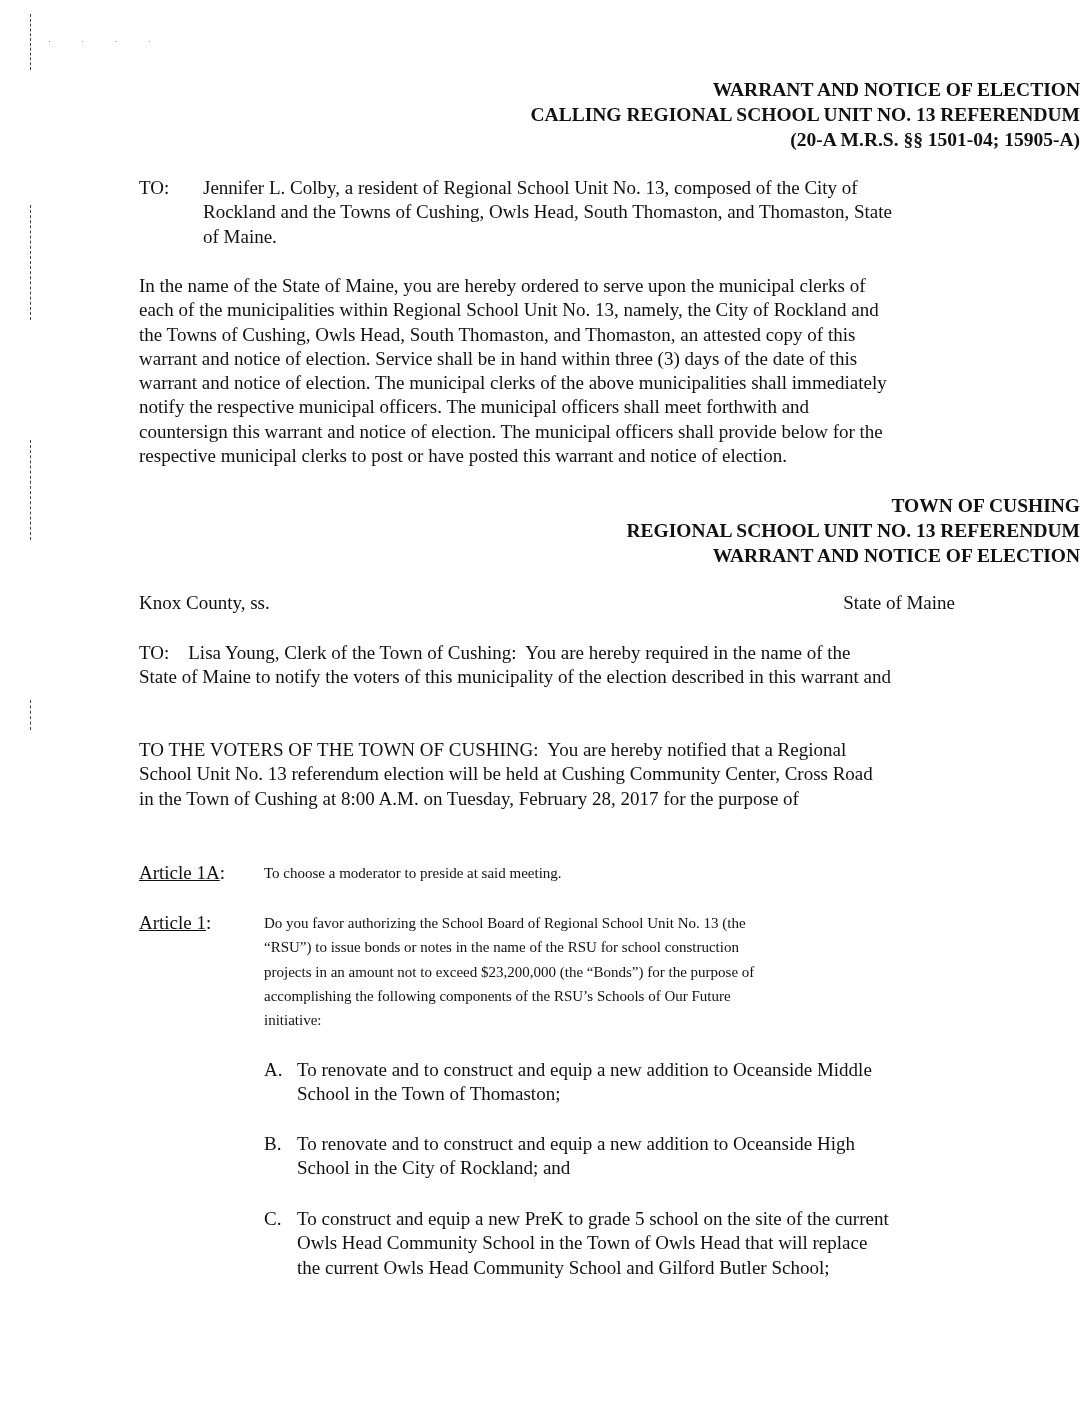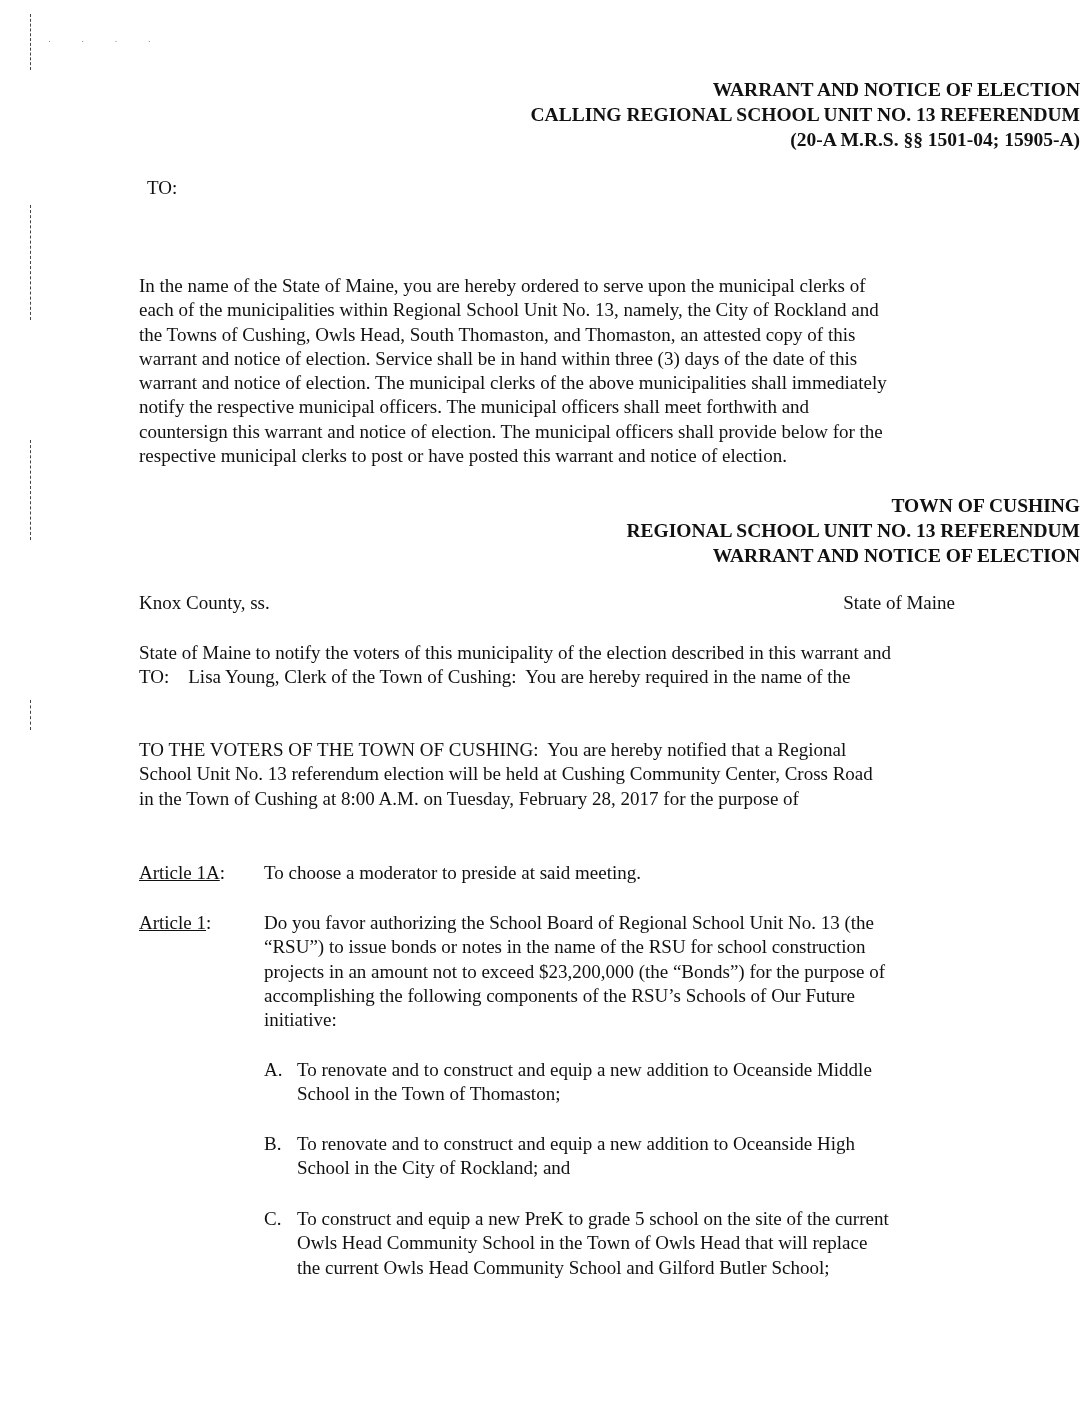--- a/index.html
+++ b/index.html
@@ -10,21 +10,21 @@
     }
     .page { position: absolute; left: 0; top: 0; width: 1088px; height: 1408px; }
     .scan-mark { position: absolute; left: 30px; width: 1px; border-left: 1px dashed #444; }
     .scan-dots { position: absolute; left: 48px; top: 36px; font-size: 9px; letter-spacing: 14px; color: #555; }
     .title-block { position: absolute; left: 0; width: 1080px; text-align: right; font-weight: bold; font-size: 19.5px; line-height: 25px; }
     .para { position: absolute; font-size: 19px; line-height: 24.3px; text-align: justify; }
     .to-label { position: absolute; font-size: 19px; line-height: 24.3px; }
     .to-body { position: absolute; font-size: 19px; line-height: 24.3px; }
     .row { position: absolute; font-size: 19px; line-height: 24px; }
     .article-label { position: absolute; font-size: 19px; line-height: 24.3px; text-decoration: underline; }
-    .article-text { position: absolute; font-size: 19px; line-height: 24.3px; }
+    .article-text { position: absolute; font-size: 15px; line-height: 24.3px; }
     .item-letter { position: absolute; font-size: 19px; line-height: 24.3px; }
     .item-text { position: absolute; font-size: 19px; line-height: 24.3px; }
     .line { display: block; white-space: nowrap; }
   </style>
 </head>
 <body>
 
 <div class="page">
 
   <div class="scan-mark" style="top:14px;height:56px;"></div>
@@ -32,21 +32,26 @@
   <div class="scan-mark" style="top:440px;height:100px;"></div>
   <div class="scan-mark" style="top:700px;height:30px;"></div>
   <div class="scan-dots">· · · ·</div>
 
   <div class="title-block" style="top:77px;">
     <span class="line">WARRANT AND NOTICE OF ELECTION</span>
     <span class="line">CALLING REGIONAL SCHOOL UNIT NO. 13 REFERENDUM</span>
     <span class="line">(20-A M.R.S. §§ 1501-04; 15905-A)</span>
   </div>
 
-  <div class="to-label" style="left:147px;top:176px;">TO:</div>
+  <div class="to-label" style="left:139px;top:176px;">TO:</div>
+  <div class="to-body" style="left:203px;top:176px;width:752px;">
+    <span class="line">Jennifer L. Colby, a resident of Regional School Unit No. 13, composed of the City of</span>
+    <span class="line">Rockland and the Towns of Cushing, Owls Head, South Thomaston, and Thomaston, State</span>
+    <span class="line">of Maine.</span>
+  </div>
 
   <div class="para" style="left:139px;top:274px;width:816px;">
     <span class="line">In the name of the State of Maine, you are hereby ordered to serve upon the municipal clerks of</span>
     <span class="line">each of the municipalities within Regional School Unit No. 13, namely, the City of Rockland and</span>
     <span class="line">the Towns of Cushing, Owls Head, South Thomaston, and Thomaston, an attested copy of this</span>
     <span class="line">warrant and notice of election.  Service shall be in hand within three (3) days of the date of this</span>
     <span class="line">warrant and notice of election.  The municipal clerks of the above municipalities shall immediately</span>
     <span class="line">notify the respective municipal officers.  The municipal officers shall meet forthwith and</span>
     <span class="line">countersign this warrant and notice of election.  The municipal officers shall provide below for the</span>
     <span class="line">respective municipal clerks to post or have posted this warrant and notice of election.</span>
@@ -55,22 +60,22 @@
   <div class="title-block" style="top:493px;">
     <span class="line">TOWN OF CUSHING</span>
     <span class="line">REGIONAL SCHOOL UNIT NO. 13 REFERENDUM</span>
     <span class="line">WARRANT AND NOTICE OF ELECTION</span>
   </div>
 
   <div class="row" style="left:139px;top:591px;text-align:center;">Knox County, ss.</div>
   <div class="row" style="left:835px;top:591px;width:120px;text-align:right;font-family:Liberation Serif, serif;">State of Maine</div>
 
   <div class="para" style="left:139px;top:641px;width:816px;">
+    <span class="line" style="white-space:pre;">TO:    Lisa Young, Clerk of the Town of Cushing:  You are hereby required in the name of the</span>
     <span class="line">State of Maine to notify the voters of this municipality of the election described in this warrant and</span>
-    <span class="line" style="white-space:pre;">TO:    Lisa Young, Clerk of the Town of Cushing:  You are hereby required in the name of the</span>
   </div>
 
   <div class="para" style="left:139px;top:738px;width:816px;">
     <span class="line" style="white-space:pre;">TO THE VOTERS OF THE TOWN OF CUSHING:  You are hereby notified that a Regional</span>
     <span class="line">School Unit No. 13 referendum election will be held at Cushing Community Center, Cross Road</span>
     <span class="line">in the Town of Cushing at 8:00 A.M. on Tuesday, February 28, 2017 for the purpose of</span>
   </div>
 
   <div>
     <div class="article-label" style="left:139px;top:861px;">

